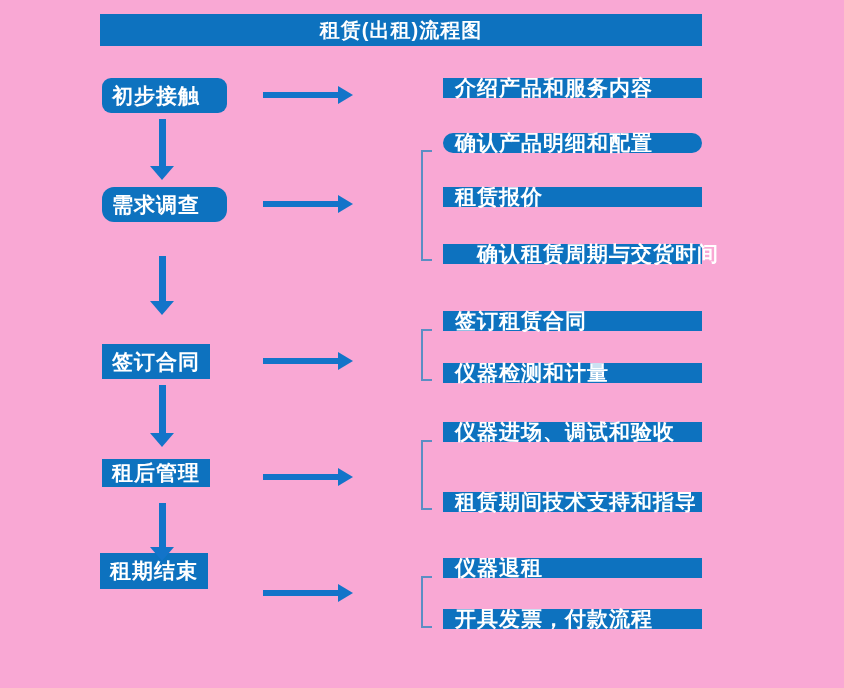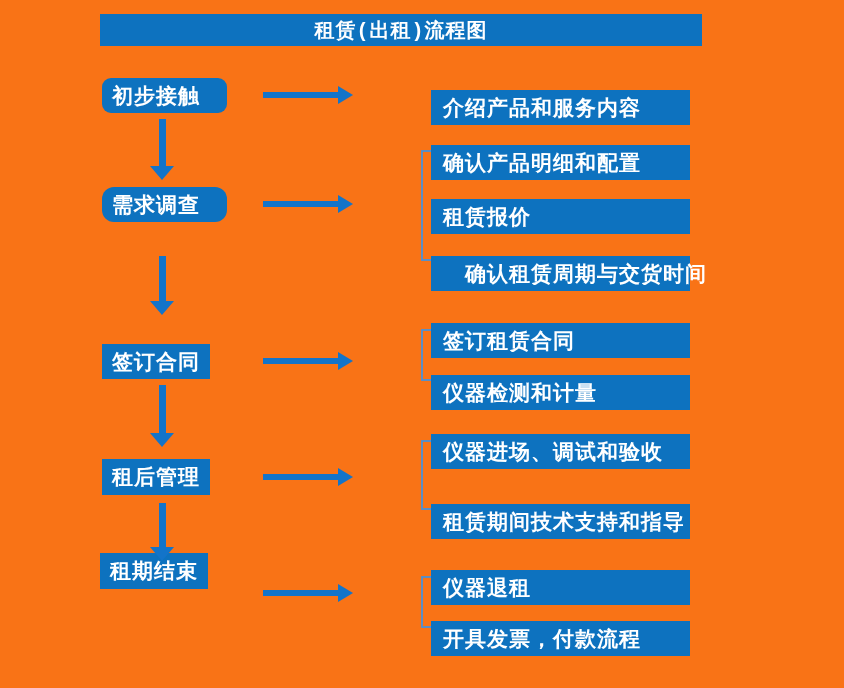--- a/index.html
+++ b/index.html
@@ -1,20 +1,20 @@
 <!DOCTYPE html>
 <html><head>
 <meta charset="utf-8">
 <style>
   html,body{margin:0;padding:0;background:#ffffff;}
   .canvas{
     position:relative;
     width:844px;height:688px;
-    background:#f97316;
-    font-family:Liberation Mono, monospace;
+    background:#f9a8d4;
+    font-family:Liberation Sans, sans-serif;
     overflow:hidden;
   }
   .bluebox{
     position:absolute;
     background:#0d72bf;
     color:#ffffff;
     font-weight:bold;
     font-size:21px;
     display:flex;
     align-items:center;
@@ -28,21 +28,21 @@
     background:#0d72bf;
     color:#ffffff;
     font-weight:bold;
     font-size:20px;
     display:flex;
     align-items:center;
     justify-content:center;
     letter-spacing:1px;
   }
   .lbox{padding-left:10px;}
-  .rbox{left:431px;width:259px;height:35px;padding-left:12px;margin-top:12px;}
+  .rbox{left:443px;width:259px;height:20px;padding-left:12px;}
   
   .h-arrow{
     position:absolute;
     display:flex;
     align-items:center;
     height:18px;
     width:90px;
     left:263px;
   }
   .h-arrow .shaft{flex:1;height:6px;background:#1374c9;}
@@ -82,21 +82,21 @@
 </head>
 <body>
 
 <div class="canvas">
 
   <div class="titlebar">租赁(出租)流程图</div>
 
   <div class="bluebox lbox" style="left:102px;top:78px;width:125px;height:35px;border-radius:9px;">初步接触</div>
   <div class="bluebox lbox" style="left:102px;top:187px;width:125px;height:35px;border-radius:12px;">需求调查</div>
   <div class="bluebox lbox" style="left:102px;top:344px;width:108px;height:35px;">签订合同</div>
-  <div class="bluebox lbox" style="left:102px;top:459px;width:108px;height:36px;text-align:right;">租后管理</div>
+  <div class="bluebox lbox" style="left:102px;top:459px;width:108px;height:28px;text-align:right;">租后管理</div>
   <div class="bluebox lbox" style="left:100px;top:553px;width:108px;height:36px;">租期结束</div>
 
   <div class="v-arrow" style="top:119px;height:61px;">
     <div class="shaft"></div>
     <div class="head"></div>
   </div>
   <div class="v-arrow" style="top:256px;height:59px;">
     <div class="shaft"></div>
     <div class="head"></div>
   </div>
@@ -129,21 +129,21 @@
     <div class="shaft"></div>
     <div class="head"></div>
   </div>
 
   <div class="bracket" style="top:150px;height:111px;"></div>
   <div class="bracket" style="top:329px;height:52px;"></div>
   <div class="bracket" style="top:440px;height:70px;"></div>
   <div class="bracket" style="top:576px;height:52px;"></div>
 
   <div class="bluebox rbox" style="top:78px;">介绍产品和服务内容</div>
-  <div class="bluebox rbox" style="top:133px;">确认产品明细和配置</div>
+  <div class="bluebox rbox" style="top:133px;border-radius:10px;">确认产品明细和配置</div>
   <div class="bluebox rbox" style="top:187px;">租赁报价</div>
   <div class="bluebox rbox" style="top:244px;padding-left:34px;">确认租赁周期与交货时间</div>
   <div class="bluebox rbox" style="top:311px;">签订租赁合同</div>
   <div class="bluebox rbox" style="top:363px;">仪器检测和计量</div>
   <div class="bluebox rbox" style="top:422px;">仪器进场、调试和验收</div>
   <div class="bluebox rbox" style="top:492px;">租赁期间技术支持和指导</div>
   <div class="bluebox rbox" style="top:558px;">仪器退租</div>
   <div class="bluebox rbox" style="top:609px;">开具发票，付款流程</div>
 
 </div>

